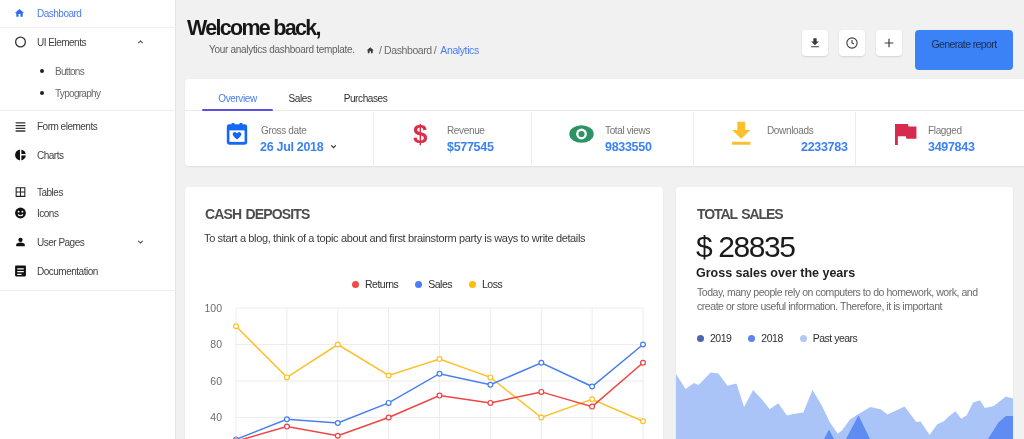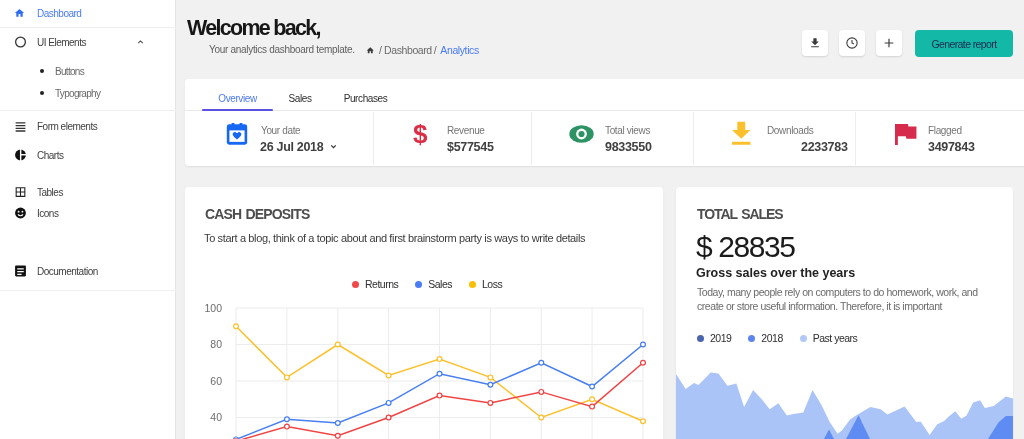--- a/index.html
+++ b/index.html
@@ -16,32 +16,32 @@
 .sb-sub{position:absolute;left:55px;font-size:10px;letter-spacing:-0.7px;color:#686868;white-space:nowrap;transform:translateY(-50%);}
 .sb-bul{position:absolute;left:40px;width:4px;height:4px;border-radius:50%;background:#222;transform:translateY(-50%);}
 .sb-div{position:absolute;left:0;width:176px;border-top:1px solid #efefef;}
 
 .h1{position:absolute;left:187px;top:15.5px;font-size:21.5px;font-weight:bold;letter-spacing:-1.7px;color:#171717;}
 .sub{position:absolute;left:186px;top:44px;font-size:10px;letter-spacing:-0.3px;color:#5f5f5f;margin-left:23px;}
 .crumb{position:absolute;left:366px;top:43.5px;font-size:10.5px;letter-spacing:-0.4px;color:#6a6a6a;white-space:nowrap;}.crumb i{font-style:normal;margin:0 3px;}
 .crumb b{color:#4a7cf3;font-weight:normal;}
 .icbtn{position:absolute;top:30px;width:26px;height:26px;background:#fff;border-radius:4px;box-shadow:0 1px 2px rgba(0,0,0,0.13);}
 .icbtn svg{position:absolute;left:50%;top:50%;transform:translate(-50%,-50%);}
-.genbtn{position:absolute;left:915px;top:30px;width:98px;height:27px;background:#14b8a6;border-radius:4px;color:#1b2c50;font-size:10.5px;letter-spacing:-0.6px;text-align:center;line-height:28px;}
+.genbtn{position:absolute;left:915px;top:30px;width:98px;height:40px;background:#3b82f6;border-radius:4px;color:#1b2c50;font-size:10.5px;letter-spacing:-0.6px;text-align:center;line-height:28px;}
 
 .card{position:absolute;background:#fff;border-radius:4px;box-shadow:0 1px 2px rgba(0,0,0,0.08);}
 .tabcard{left:185px;top:79px;width:988px;height:87px;}
 .tabs{position:absolute;left:0;top:0;width:100%;height:32px;border-bottom:1px solid #e9e9e9;}
 .tab{position:absolute;top:0;height:32px;font-size:10px;letter-spacing:-0.4px;color:#2f2f2f;text-align:center;line-height:40px;}
 .tab.act{color:#4c7bf0;}
 .tabind{position:absolute;left:17px;top:29.5px;width:71px;height:2.5px;background:#5b51e0;border-radius:1px;}
 .statdiv{position:absolute;top:33px;bottom:1px;width:1px;background:#ececec;}
 .st-ic{position:absolute;}
 .st-lab{position:absolute;font-size:10px;letter-spacing:-0.35px;color:#757575;white-space:nowrap;}
-.st-val{position:absolute;font-size:12.5px;font-weight:bold;letter-spacing:-0.3px;color:#404040;white-space:nowrap;}
+.st-val{position:absolute;font-size:12.5px;font-weight:bold;letter-spacing:-0.3px;color:#3b82f6;white-space:nowrap;}
 
 .cardL{left:185px;top:187px;width:478px;height:300px;}
 .cardR{left:676px;top:187px;width:337px;height:300px;overflow:hidden;}
 .ctitle{position:absolute;font-size:14px;font-weight:bold;letter-spacing:-0.85px;word-spacing:1.2px;color:#4d4d4d;white-space:nowrap;}
 .cpara{position:absolute;font-size:11px;letter-spacing:-0.36px;color:#3b3b3b;white-space:nowrap;}
 .legend{position:absolute;font-size:10.5px;letter-spacing:-0.5px;color:#2e2e2e;white-space:nowrap;}
 .ldot{display:inline-block;width:7px;height:7px;border-radius:50%;vertical-align:middle;margin-right:6px;margin-top:-2px;}
 .lgap{display:inline-block;width:17px;}
 .big{position:absolute;left:696px;top:230px;font-size:30px;letter-spacing:-1.4px;color:#1b1b1b;}
 .gross{position:absolute;left:696px;top:266px;font-size:12.5px;font-weight:bold;letter-spacing:0px;color:#222;}
@@ -95,20 +95,29 @@
     </div>
     <div class="sb-item" style="top:202px;">
       <svg class="sb-ic" viewBox="0 0 24 24">
           <circle cx="12" cy="12" r="10" fill="#111"></circle>
           <circle cx="8.5" cy="9.5" r="1.7" fill="#fff"></circle>
           <circle cx="15.5" cy="9.5" r="1.7" fill="#fff"></circle>
           <path fill="none" stroke="#fff" stroke-width="2" d="M7.5 14.5a5.2 5.2 0 0 0 9 0"></path>
         </svg>
       <div class="sb-tx">Icons</div>
     </div>
+    <div class="sb-item" style="top:231px;">
+      <svg class="sb-ic" viewBox="0 0 24 24">
+          <path fill="#111" d="M12 4a4 4 0 1 1 0 8 4 4 0 0 1 0-8zm0 9c4.4 0 8 1.8 8 4v3H4v-3c0-2.2 3.6-4 8-4z"></path>
+        </svg>
+      <div class="sb-tx">User Pages</div>
+      <svg class="sb-car" viewBox="0 0 24 24">
+          <path fill="none" stroke="#4a4a4a" stroke-width="2.8" d="M6 9l6 6 6-6"></path>
+        </svg>
+    </div>
     <div class="sb-item" style="top:260px;">
       <svg class="sb-ic" viewBox="0 0 24 24">
           <path fill="#111" d="M4 2h16c1.1 0 2 .9 2 2v16c0 1.1-.9 2-2 2H4c-1.1 0-2-.9-2-2V4c0-1.1.9-2 2-2zm2 5v2.4h12V7H6zm0 5v2.4h12V12H6zm0 5v2.4h8V17H6z"></path>
         </svg>
       <div class="sb-tx">Documentation</div>
     </div>
     <div class="sb-div" style="top:290px;"></div>
   </div>
 
   <div class="h1">Welcome back,</div>
@@ -146,21 +155,21 @@
     <div class="statdiv" style="left:346px;"></div>
     <div class="statdiv" style="left:508px;"></div>
     <div class="statdiv" style="left:670px;"></div>
 
     <svg class="st-ic" style="left:39px;top:41.5px;" width="26" height="27" viewBox="0 0 24 24">
         <path fill="#1667f2" d="M7 1.3h2.6V4H7zM14.4 1.3H17V4h-2.6z"></path>
         <rect x="2.6" y="2.6" width="18.8" height="18.8" rx="2.2" fill="#1667f2"></rect>
         <rect x="5" y="8.2" width="14" height="10.6" fill="#fff"></rect>
         <path fill="#1667f2" d="M12 16.6l-.8-.7c-2-1.8-3.2-2.9-3.2-4.2 0-1.1.9-2 2-2 .6 0 1.2.3 1.6.8h.8c.4-.5 1-.8 1.6-.8 1.1 0 2 .9 2 2 0 1.3-1.2 2.4-3.2 4.2l-.8.7z"></path>
       </svg>
-    <div class="st-lab" style="left:76px;top:46px;">Your date</div>
+    <div class="st-lab" style="left:76px;top:46px;">Gross date</div>
     <div class="st-val" style="left:75px;top:61px;">26 Jul 2018 <svg width="9" height="9" viewBox="0 0 24 24" style="margin-left:2px;">
           <path fill="none" stroke="#2b2b2b" stroke-width="3" d="M6 9l6 6 6-6"></path>
         </svg></div>
 
     <div class="st-ic" style="left:228px;top:42px;font-size:26px;line-height:26px;font-weight:bold;color:#da2f47;">$</div>
     <div class="st-lab" style="left:262px;top:46px;">Revenue</div>
     <div class="st-val" style="left:262px;top:61px;">$577545</div>
 
     <svg class="st-ic" style="left:384px;top:46px;" width="25" height="18" viewBox="0 0 25 18">
         <ellipse cx="12.5" cy="9" rx="12.2" ry="8.8" fill="#2e9364"></ellipse>

